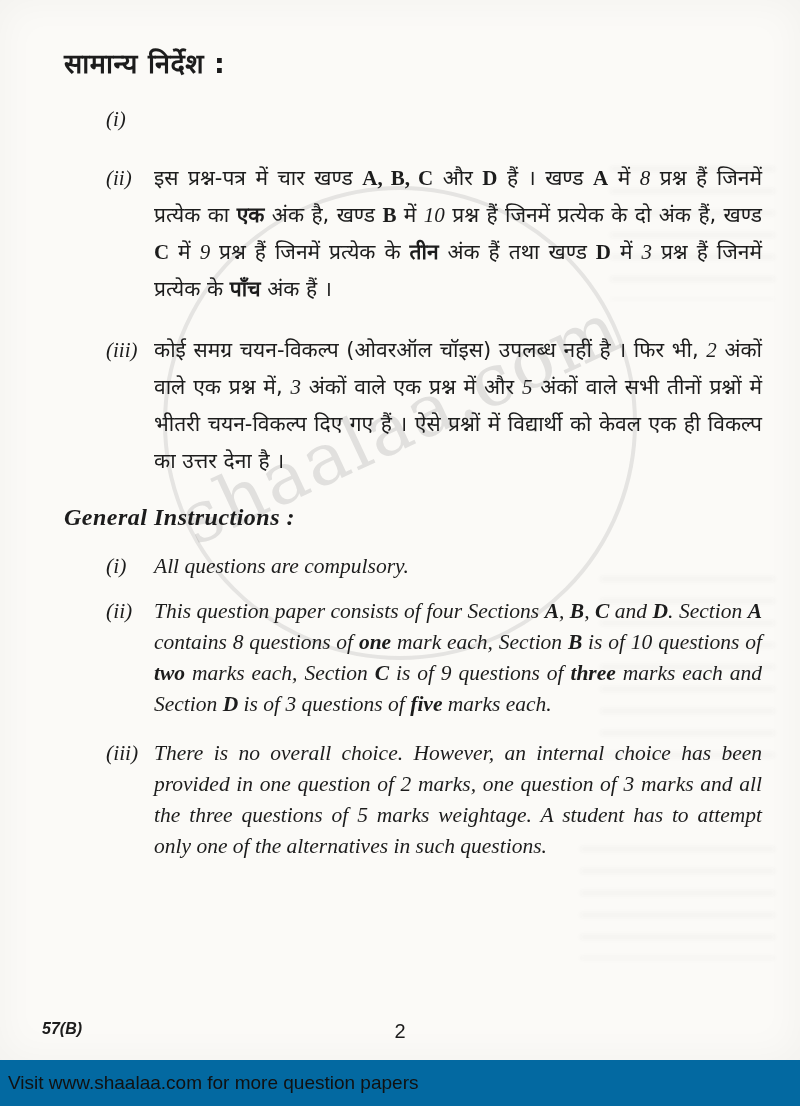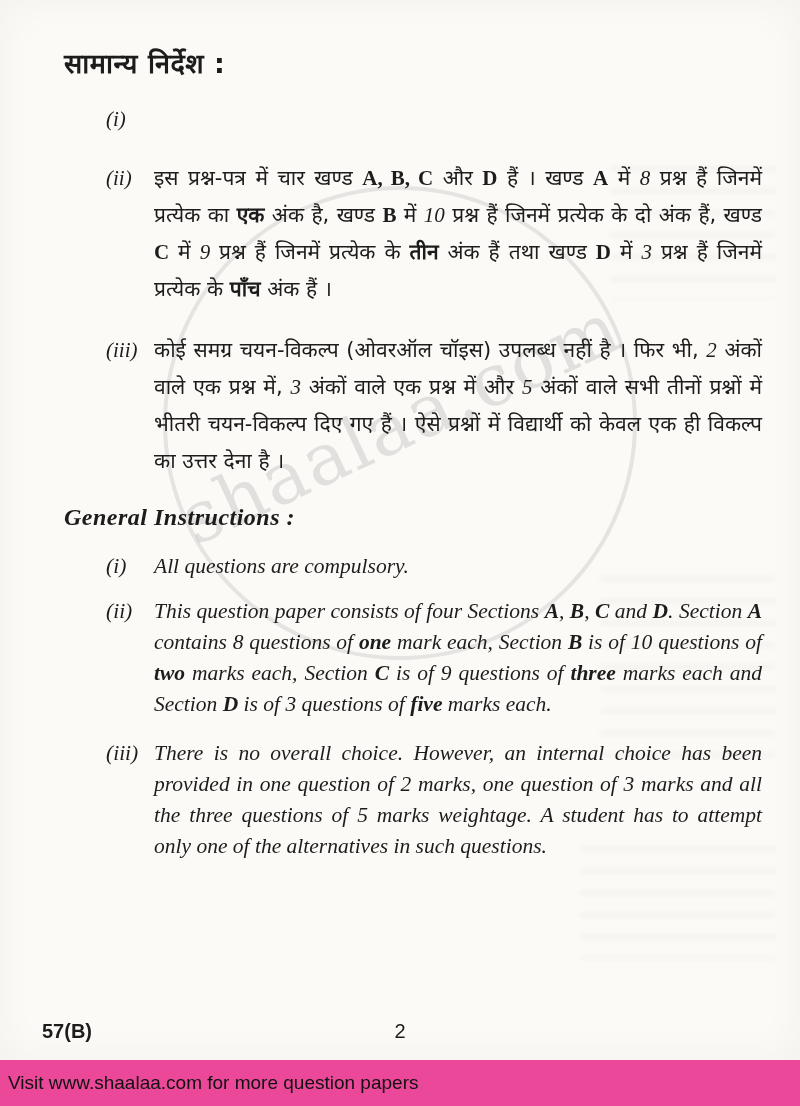--- a/index.html
+++ b/index.html
@@ -56,29 +56,29 @@
     font-size:21.5px; line-height:31px;
   }
 
   
   .sg-b  { font-weight:700; }
   .sg-i  { font-style:italic; font-family:"Liberation Serif", serif; }
   .sg-bi { font-weight:700; font-family:"Liberation Serif", serif; }
 
   .footer-code {
     position:absolute; left:42px; top:1020px; z-index:2;
-    font-family:"Liberation Sans", sans-serif; font-weight:700; font-size:20px;
+    font-family:"Liberation Sans", sans-serif; font-weight:700; font-size:16px;font-style:italic;
   }
   .page-num {
     position:absolute; left:0; right:0; top:1020px; z-index:2;
     text-align:center; font-family:"Liberation Sans", sans-serif; font-size:20px;
   }
   .banner {
     position:absolute; left:0; right:0; bottom:0; height:46px; z-index:3;
-    background:#ec4899; display:flex; align-items:center;
+    background:#0369a1; display:flex; align-items:center;
     padding-left:8px; box-sizing:border-box;
     font-family:"Liberation Sans", sans-serif; font-size:19px; color:#111;
   }
 </style>
 </head>
 <body>
 
 <div class="page">
 
   <div class="scan"></div>

